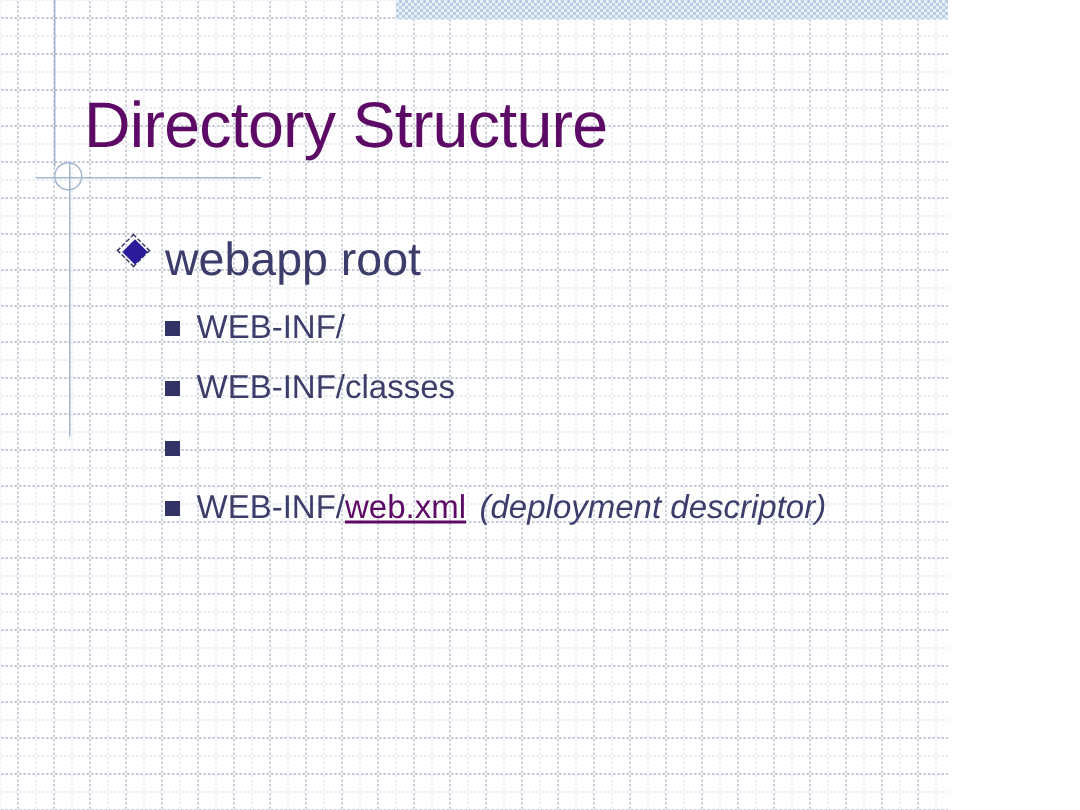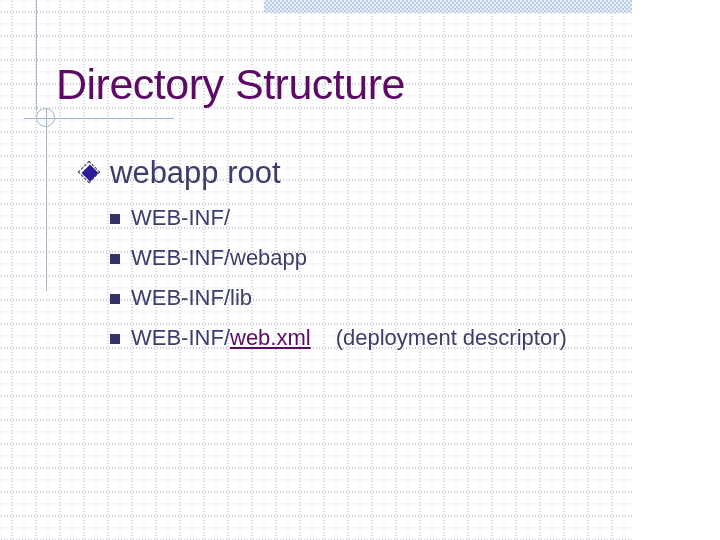--- a/index.html
+++ b/index.html
@@ -74,21 +74,21 @@
     line-height: 1.1;
     color: var(--c-title, #5d0a66);
     white-space: nowrap;
   }
 
   
   .l1-row {
     position: absolute;
     left: 77px; top: 155px; height: 35px;
     display: flex;
-    align-items: center;
+    align-items: flex-start;
   }
   .diamond {
     position: relative;
     width: 26px; height: 26px;
     margin-right: 7px;
     flex: 0 0 auto;
   }
   .diamond-outer {
     position: absolute;
     left: 4px; top: 4px;
@@ -130,21 +130,22 @@
   .sub-text {
     font-size: 22px;
     color: var(--c-body, #3d3d6b);
     white-space: nowrap;
   }
   .sub-text .filename {
     color: var(--c-filename, #5d0a66);
     text-decoration: underline;
   }
   .sub-text .annotation {
-    margin-left: 25px;
+    font-style: italic;
+    margin-left: 9px;
     color: var(--c-body, #3d3d6b);
   }
 </style>
 </head>
 <body>
 
 <div class="slide">
 
   <div class="top-band"></div>
   <div class="right-vline"></div>
@@ -163,25 +164,24 @@
     <span class="l1-text">webapp root</span>
   </div>
 
   <div class="sublist">
     <div class="sub-row">
       <span class="square-bullet"></span>
       <span class="sub-text">WEB-INF/</span>
     </div>
     <div class="sub-row">
       <span class="square-bullet"></span>
-      <span class="sub-text">WEB-INF/webapp</span>
+      <span class="sub-text">WEB-INF/classes</span>
     </div>
     <div class="sub-row">
       <span class="square-bullet"></span>
-      <span class="sub-text">WEB-INF/lib</span>
     </div>
     <div class="sub-row">
       <span class="square-bullet"></span>
       <span class="sub-text"><span>WEB-INF/</span><span class="filename">web.xml</span><span class="annotation">(deployment descriptor)</span></span>
     </div>
   </div>
 
 </div>
 
 </body></html>

